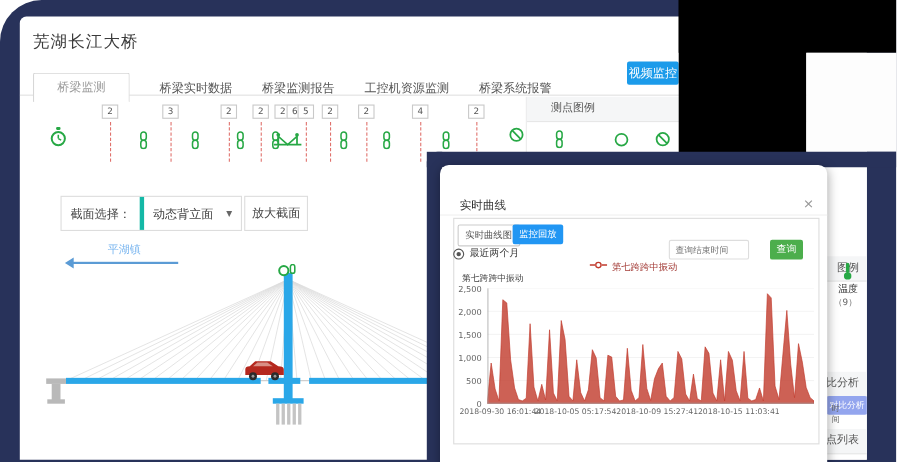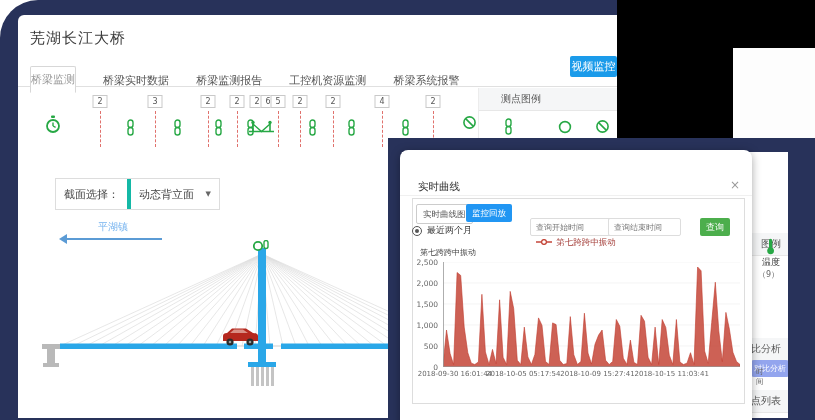--- a/index.html
+++ b/index.html
@@ -6,21 +6,21 @@
   .stage{position:relative;width:815px;height:420px;overflow:hidden;background:#fff;
          font-family:"DejaVu Sans","Liberation Sans",sans-serif;}
   .abs{position:absolute;}
   .navy-bg{position:absolute;inset:0;background:#28325a;border-radius:38px 0 0 0;}
   .main-window{position:absolute;left:18px;top:15px;width:770px;height:403px;background:#fff;
                border-radius:6px 6px 0 0;overflow:hidden;}
   .win-title{position:absolute;left:12px;top:14px;font-size:15px;color:#3b3b3b;letter-spacing:1px;}
   .tabbar{position:absolute;left:0;top:44px;width:100%;height:27px;border-bottom:1px solid #e0e0e0;}
   .tab{position:relative;display:inline-block;font-size:11px;color:#555;margin-left:22px;top:8px;}
   .tab.active{border:1px solid #d7d7d7;border-bottom:1px solid #fff;background:#fff;color:#9a9a9a;
-              padding:5px 0;margin-left:12px;top:7px;border-radius:2px 2px 0 0;}
+              padding:5px 21px;margin-left:12px;top:7px;border-radius:2px 2px 0 0;}
   .video-btn{position:absolute;left:552px;top:41px;width:47px;height:21px;background:#1b9bea;color:#fff;
              font-size:11px;text-align:center;line-height:21px;border-radius:2px;cursor:pointer;}
   .badge{position:absolute;top:80px;transform:translateX(-50%);border:1px solid #c9c9c9;background:#fff;
          color:#555;font-size:8px;padding:1px 3px;min-width:7px;text-align:center;}
   .dash{position:absolute;top:96px;height:36px;width:0;border-left:1px dashed #e0716c;}
   .chain,.s-icon{position:absolute;}
   .ctrl-group{position:absolute;left:37px;top:163px;height:30px;border:1px solid #ddd;display:flex;align-items:center;background:#fff;}
   .ctrl-label{font-size:11px;color:#444;padding:0 8px;}
   .ctrl-select{width:92px;height:30px;border-left:4px solid #14b8a6;font-size:11px;color:#444;display:flex;
                align-items:center;justify-content:space-between;padding:0 8px;box-sizing:border-box;cursor:pointer;}
@@ -177,20 +177,21 @@
 </span>
       </div>
 
     <div class="ctrl-group">
       <span class="ctrl-label">截面选择：</span>
       <span class="ctrl-select">
         <span>动态背立面</span>
         <span class="caret">▼</span>
       </span>
     </div>
+    <div class="zoom-btn">放大截面</div>
 
     <div class="place-label">平湖镇</div>
     <div class="arrow-line"></div>
     <div class="arrow-head"></div>
 
     <svg class="abs" style="left:12px;top:225px;" width="440" height="165" viewBox="0 0 440 165">
       <g id="cables">
           <line x1="232" y1="14" x2="30" y2="106" stroke="#dcdcdc" stroke-width="0.7"></line>
           <line x1="232" y1="14" x2="43" y2="106" stroke="#dcdcdc" stroke-width="0.7"></line>
           <line x1="232" y1="14" x2="56" y2="106" stroke="#dcdcdc" stroke-width="0.7"></line>
@@ -324,21 +325,20 @@
 
     <span class="m-tab plain">实时曲线图</span>
     <span class="m-tab blue">监控回放</span>
 
     <div class="radio-row">
       <span class="radio-dot">
           <i></i>
         </span>
       <span class="radio-label">最近两个月</span>
     </div>
-    <input class="date-input" style="left: 130px; width: 83px;" placeholder="查询开始时间">
     <span class="range-sep">-</span>
     <input class="date-input" style="left: 208px; width: 73px;" placeholder="查询结束时间">
     <div class="query-btn">查询</div>
 
     <div class="legend-row">
       <span class="legend-marker">
         <svg width="16" height="8" viewBox="0 0 16 8">
           <line x1="0" y1="4" x2="5" y2="4" stroke="#c0392b" stroke-width="1.4"></line>
           <circle cx="8" cy="4" r="2.4" fill="#fff" stroke="#c0392b" stroke-width="1.2"></circle>
           <line x1="11" y1="4" x2="16" y2="4" stroke="#c0392b" stroke-width="1.4"></line>

